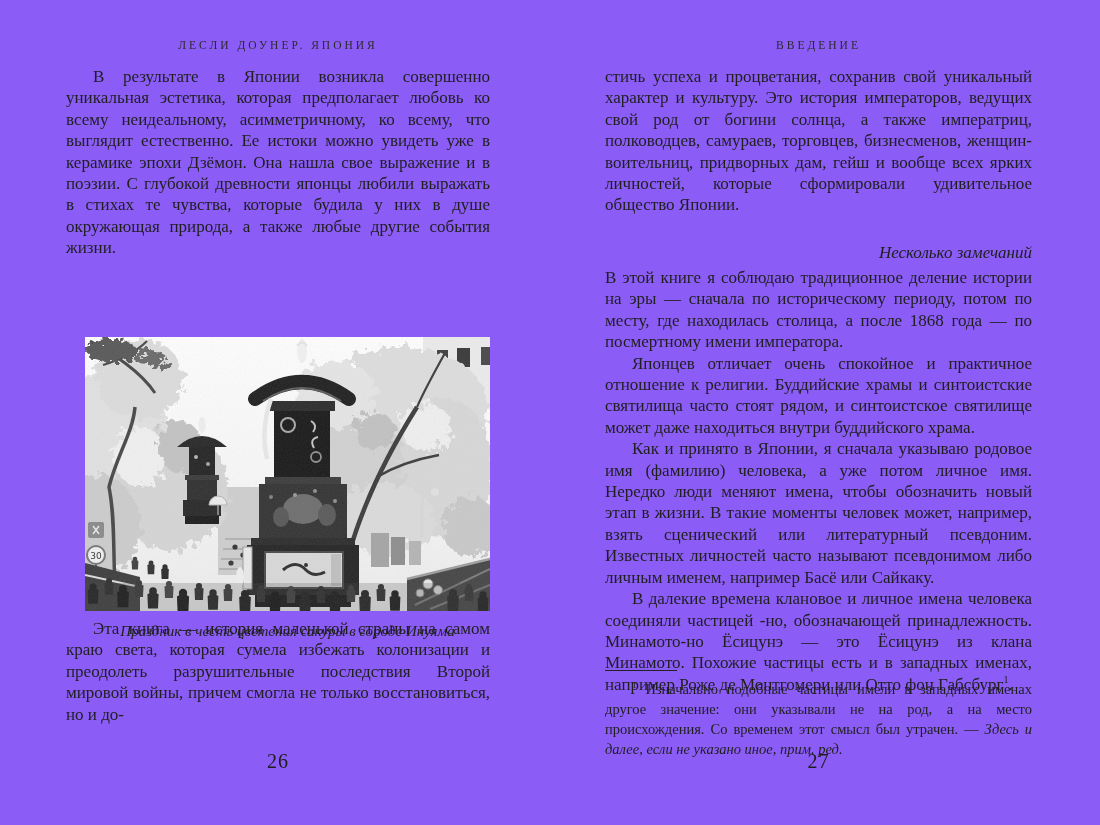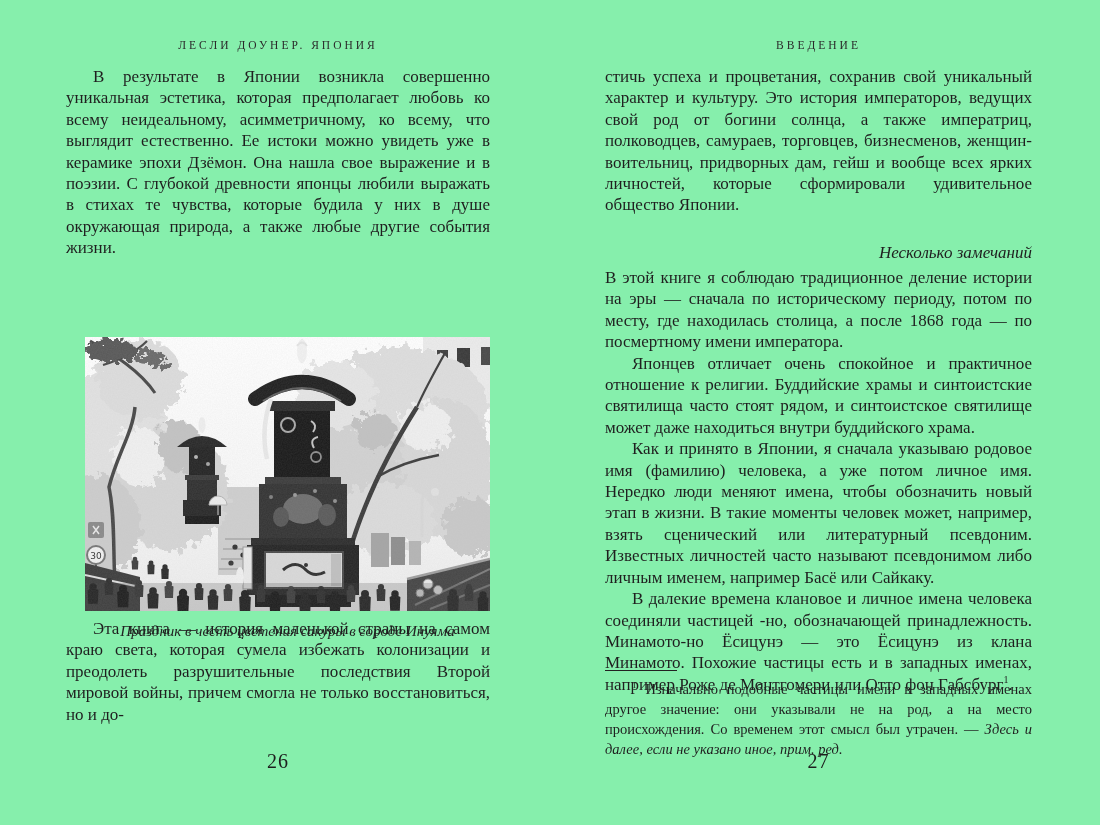--- a/index.html
+++ b/index.html
@@ -1,17 +1,17 @@
 <!DOCTYPE html>
 <html><head>
 <meta charset="utf-8">
 <style>
   html,body { margin:0; padding:0; background:#ffffff; }
   .spread {
-    position:relative; width:1100px; height:825px; background:#86efac;
+    position:relative; width:1100px; height:825px; background:#8b5cf6;
     font-family:"Liberation Serif","DejaVu Serif",serif; color:#1f1f1f;
     overflow:hidden;
   }
   .running-header {
     position:absolute; top:39px; font-size:11.5px; letter-spacing:3px;
     text-align:center; color:#2b2b2b; white-space:nowrap;
   }
   .rh-left  { left:66px;  width:424px; }
   .rh-right { left:605px; width:427px; }
   .body-block { position:absolute; font-size:17px; line-height:21.4px; text-align:justify; }

